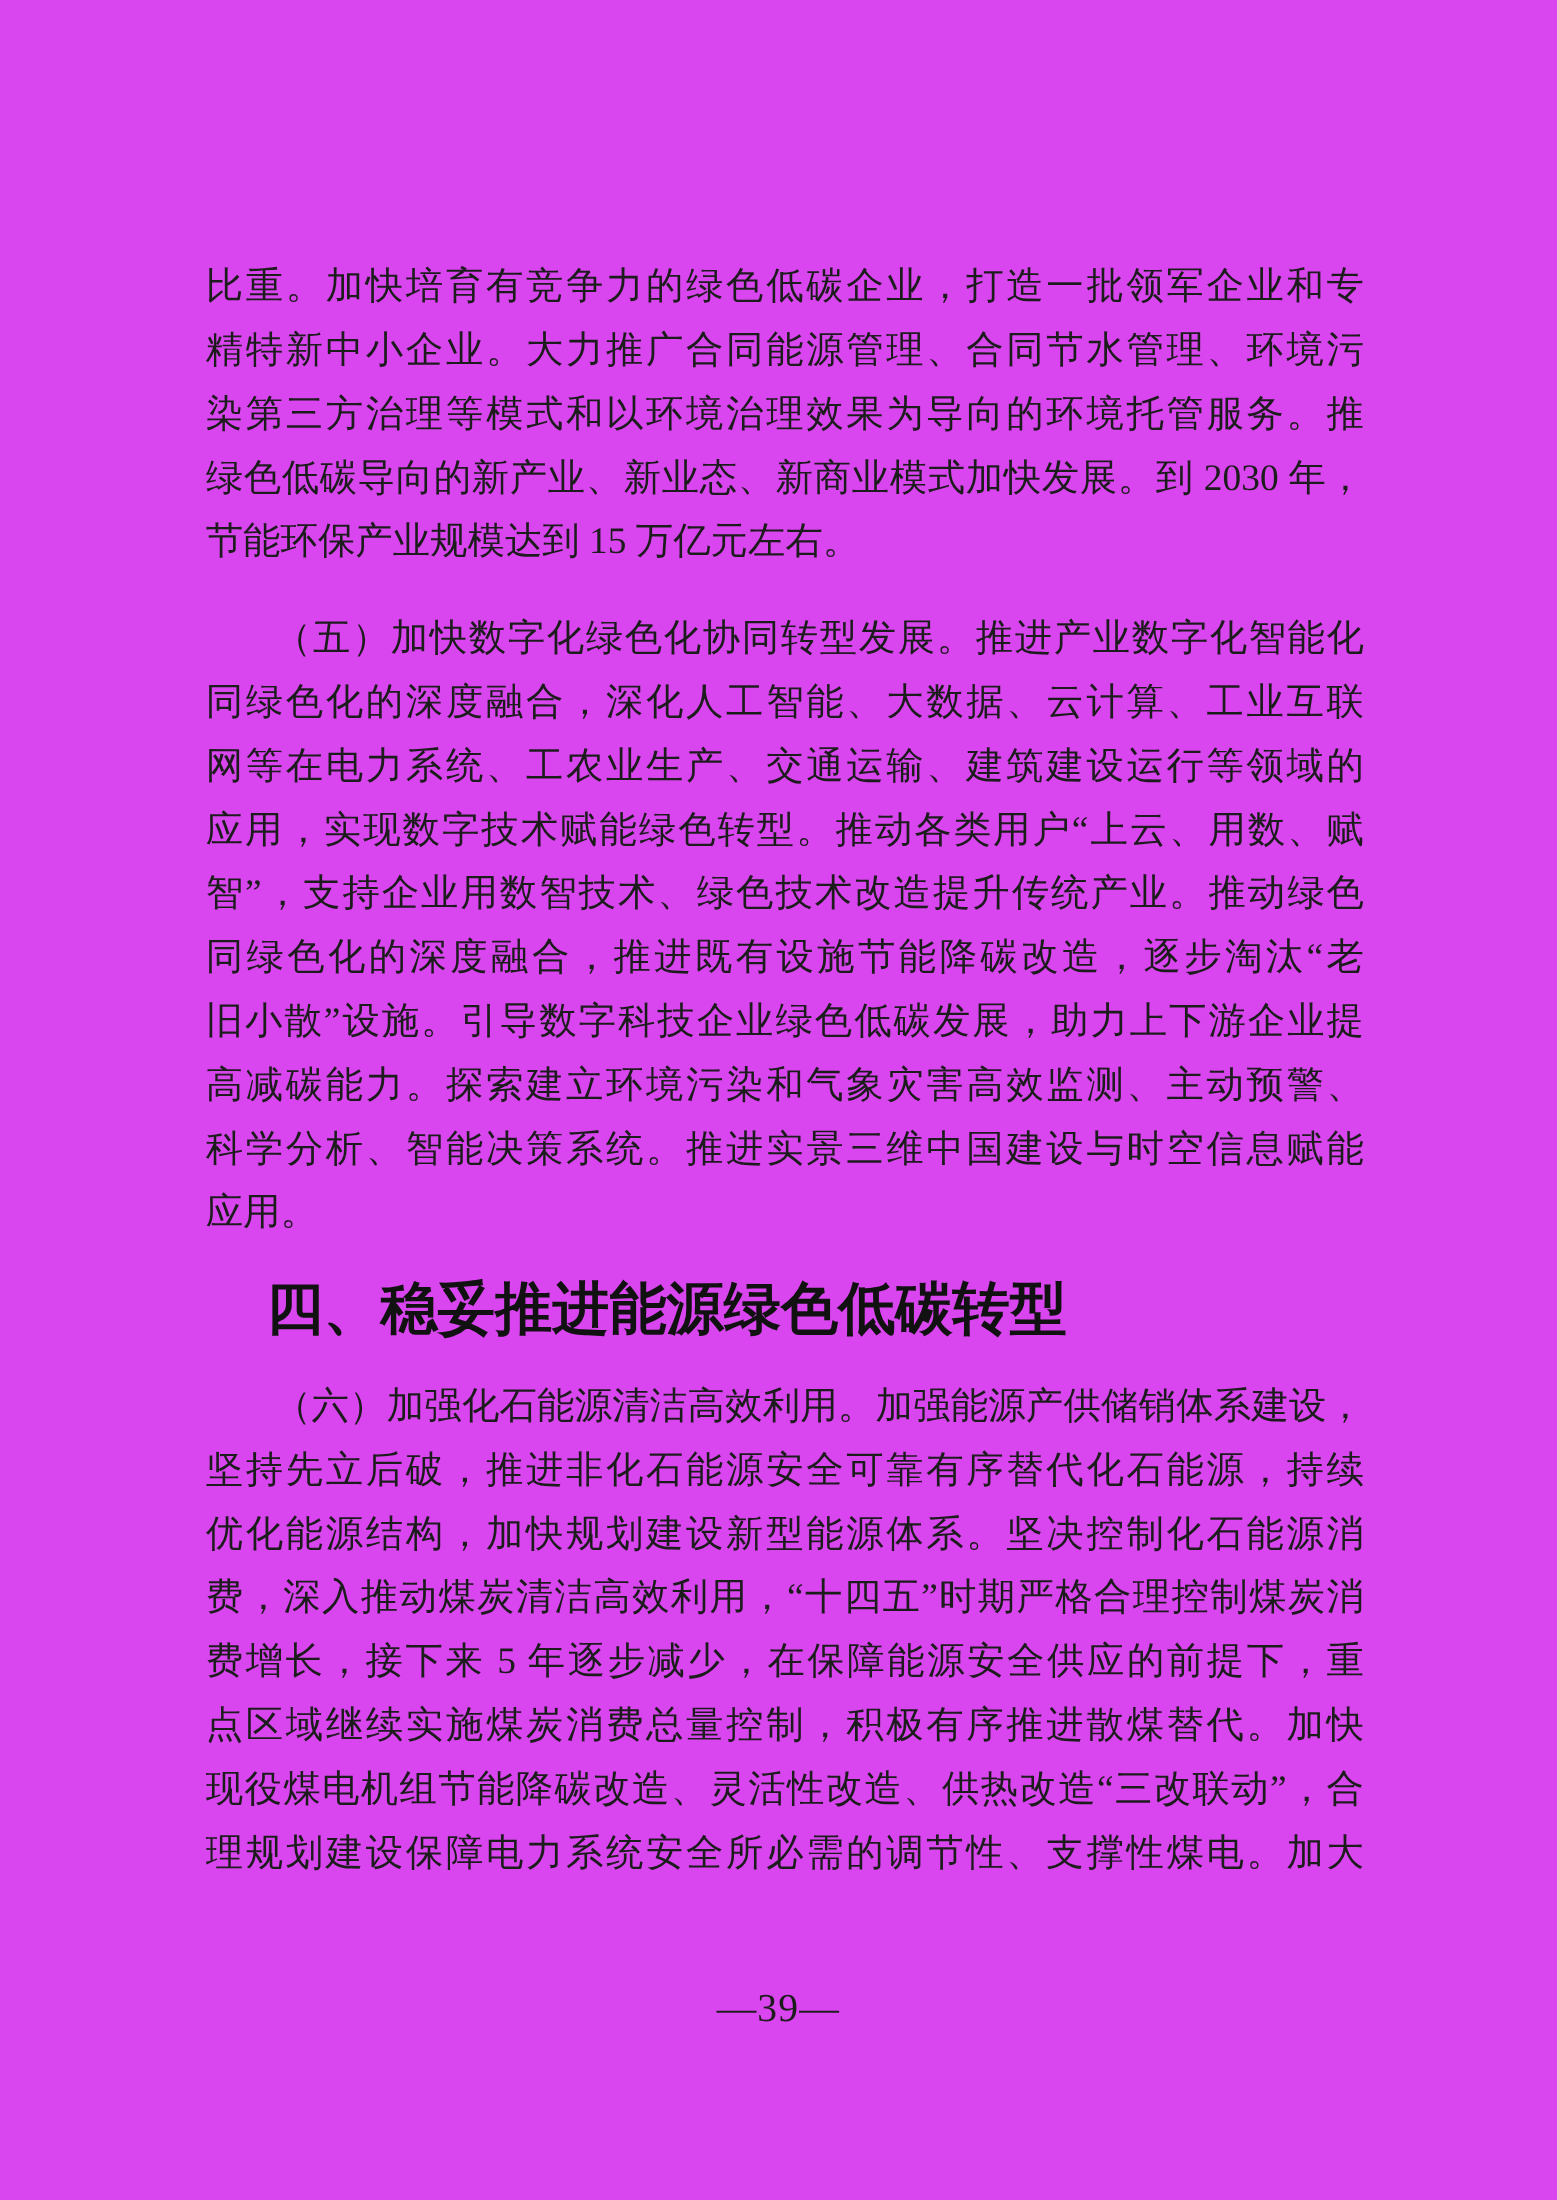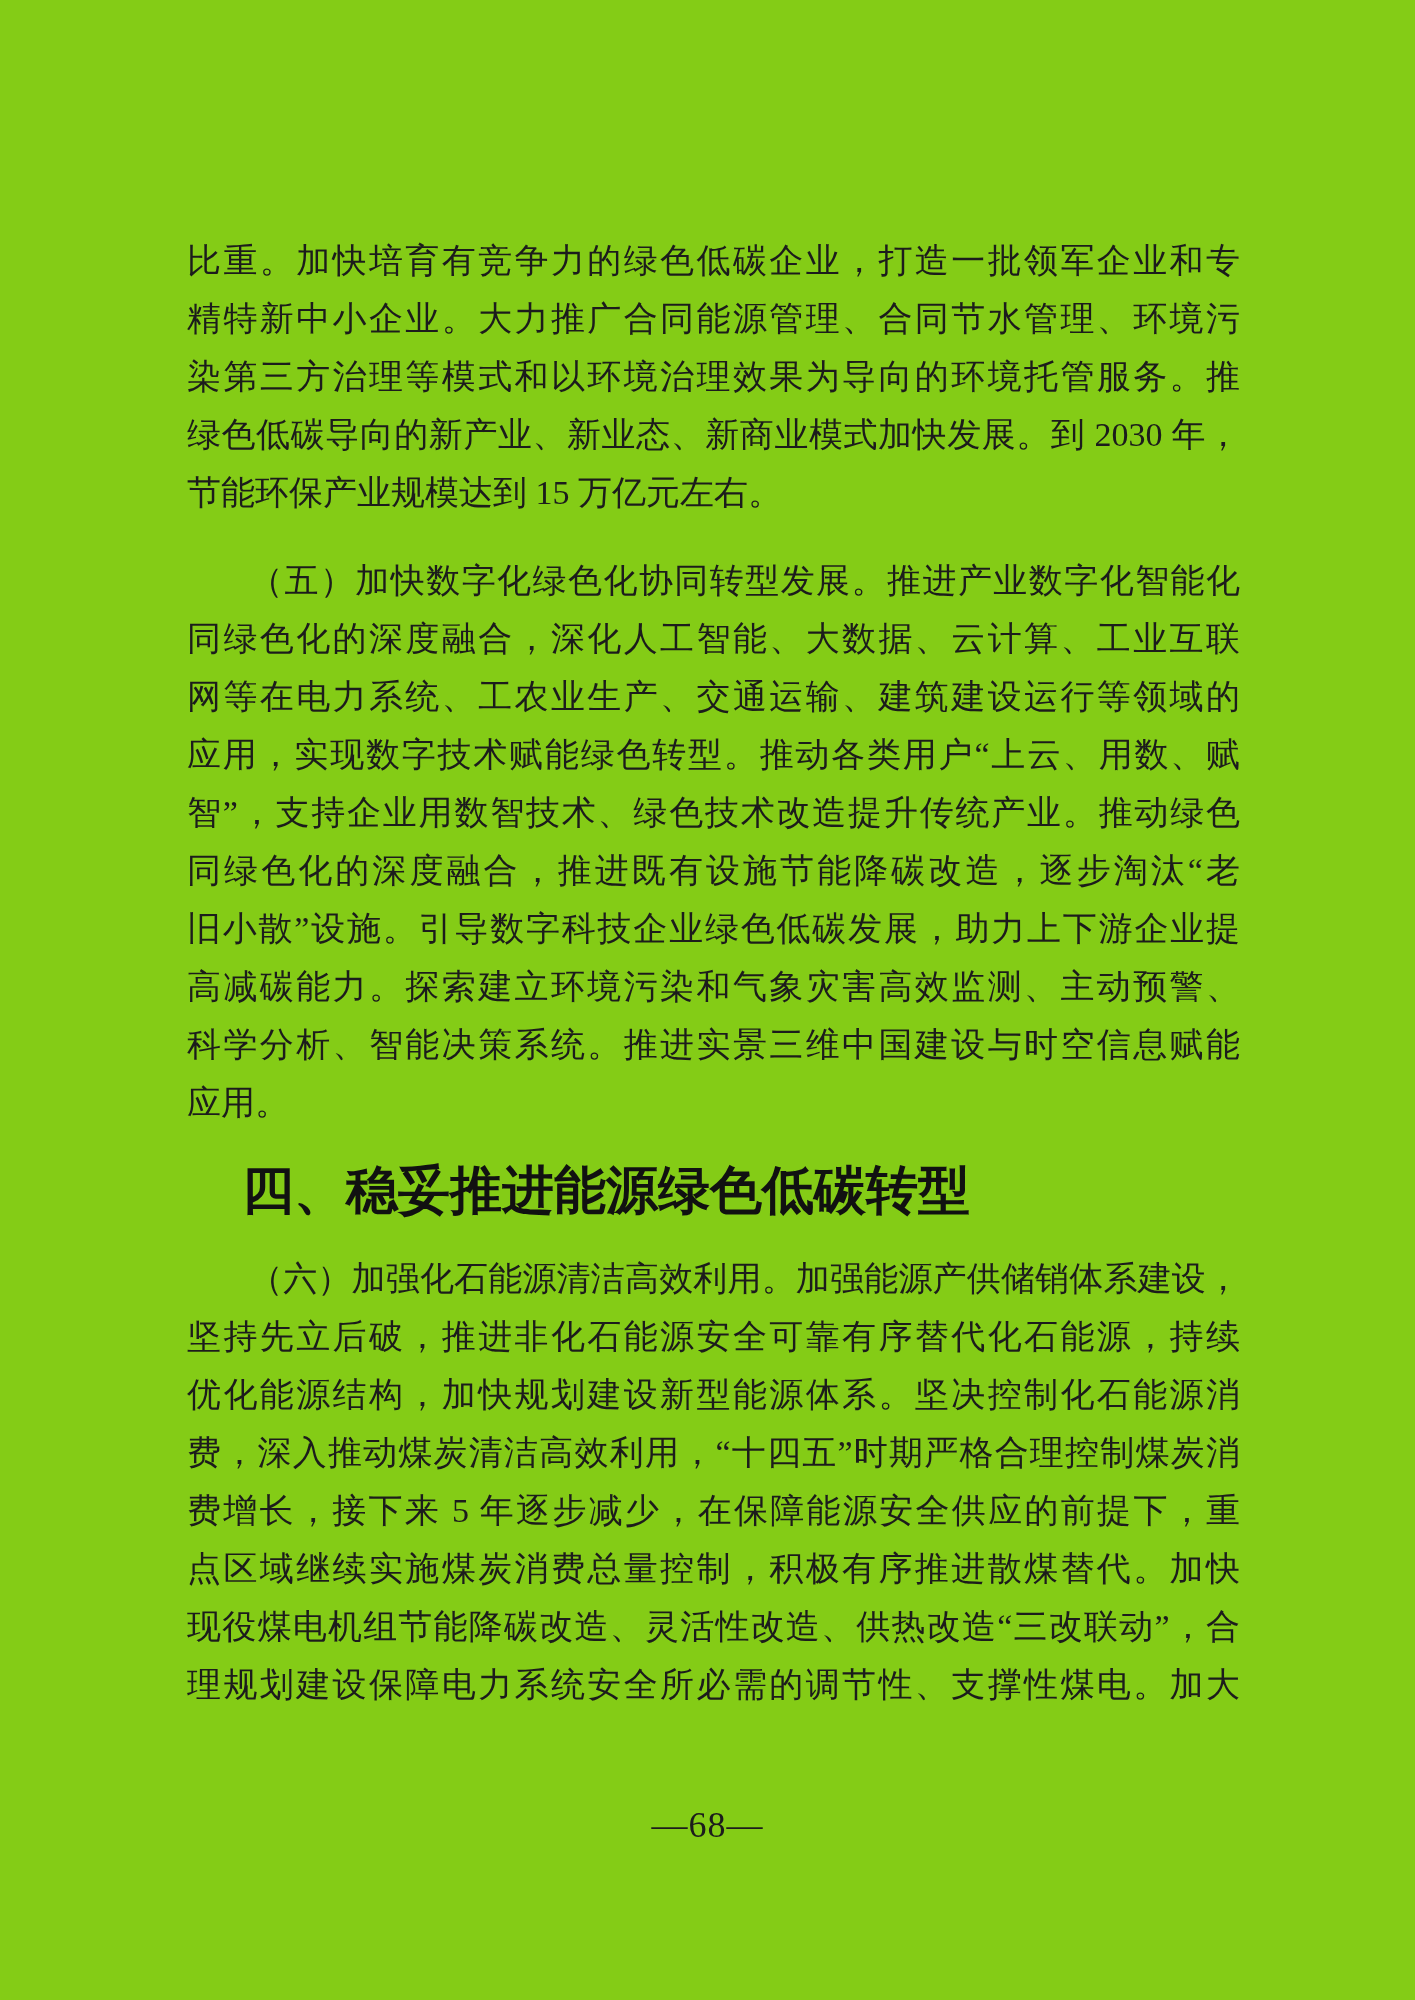--- a/index.html
+++ b/index.html
@@ -4,21 +4,21 @@
 <style>
   html, body {
     margin: 0;
     padding: 0;
     background: #ffffff;
   }
   .page {
     position: relative;
     width: 1415px;
     height: 2000px;
-    background: #84cc16;
+    background: #d946ef;
     overflow: hidden;
     font-family: "Liberation Serif", "DejaVu Serif", serif;
     color: #1c1c1c;
   }
   .content {
     position: absolute;
     left: 187px;
     top: 232px;
     width: 1053px;
   }
@@ -108,15 +108,15 @@
       <p class="line">费，深入推动煤炭清洁高效利用，“十四五”时期严格合理控制煤炭消</p>
       <p class="line">费增长，接下来 5 年逐步减少，在保障能源安全供应的前提下，重</p>
       <p class="line">点区域继续实施煤炭消费总量控制，积极有序推进散煤替代。加快</p>
       <p class="line">现役煤电机组节能降碳改造、灵活性改造、供热改造“三改联动”，合</p>
       <p class="line">理规划建设保障电力系统安全所必需的调节性、支撑性煤电。加大</p>
     </section>
 
   </main>
 
   <footer class="page-footer">
-    <span class="page-number">—68—</span>
+    <span class="page-number">—39—</span>
   </footer>
 </div>
 
 </body></html>

